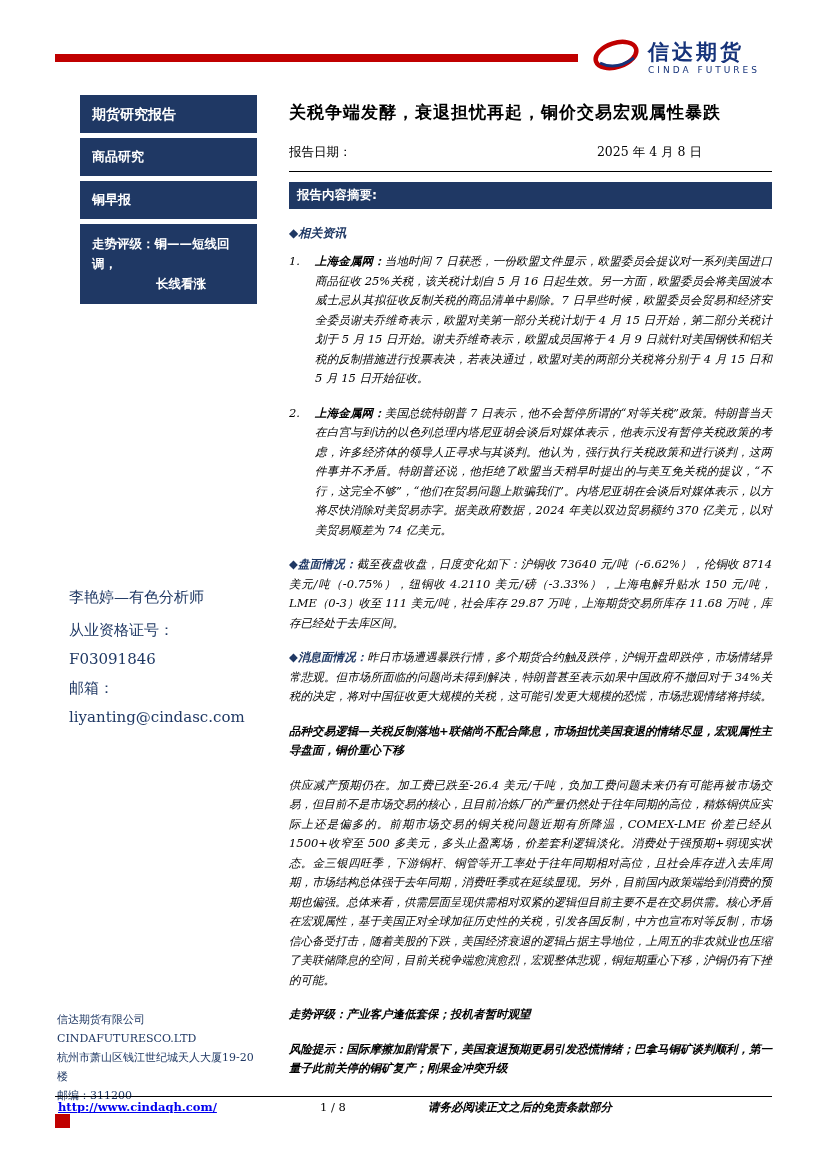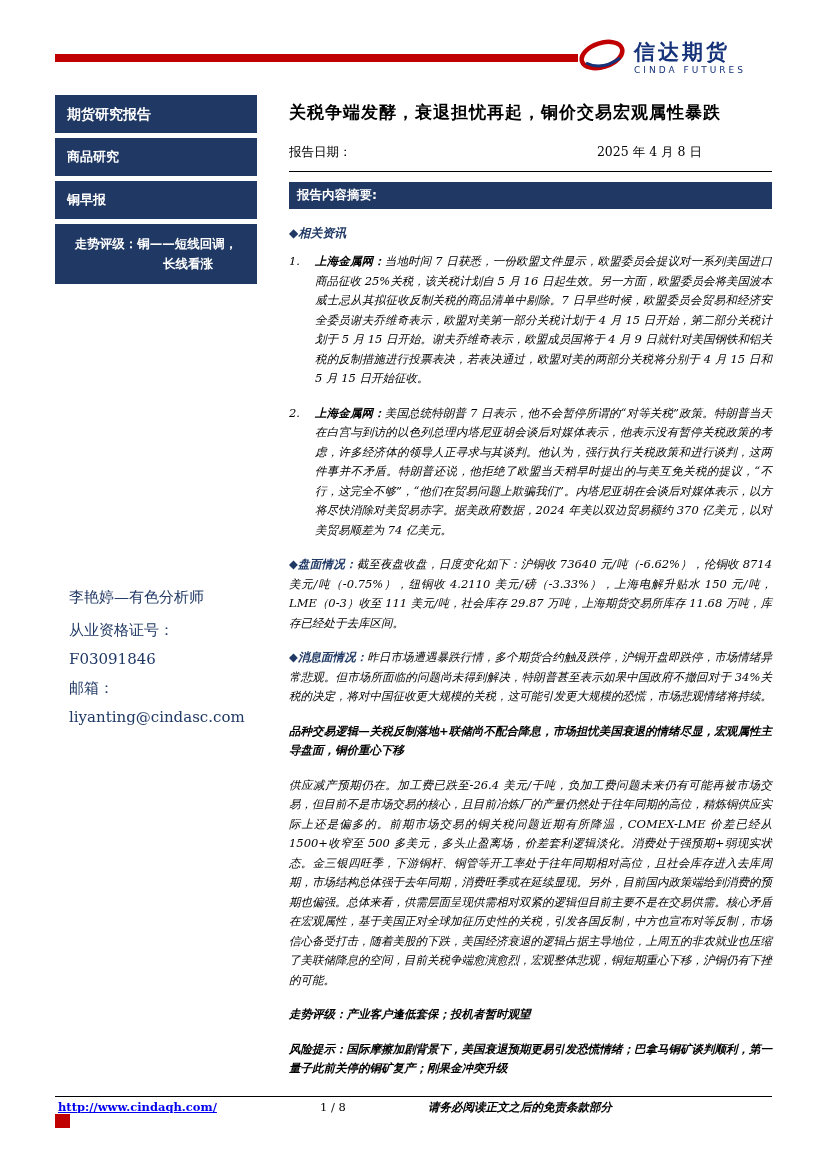--- a/index.html
+++ b/index.html
@@ -5,33 +5,33 @@
   * { margin:0; padding:0; box-sizing:border-box; }
   html,body { background:#ffffff; }
   .page {
     position:relative; width:826px; height:1169px; background:#fff;
     font-family:"DejaVu Serif", serif; color:#000; overflow:hidden;
   }
   
   .red-topbar { position:absolute; left:55px; top:54px; width:717px; height:8px; background:#c00000; }
   .logo {
     position:absolute; top:30px; right:52px; width:196px; height:54px; background:#fff;
-    display:flex; align-items:center; gap:8px; z-index:2;
+    display:flex; align-items:center; gap:8px; z-index:2;justify-content:center;
   }
   .logo-text { display:flex; flex-direction:column; }
   .logo-cn { font-family:"DejaVu Sans", sans-serif; font-weight:bold; font-size:21px; color:#16337a; letter-spacing:3px; line-height:25px; }
   .logo-en { font-family:"DejaVu Sans", sans-serif; font-size:9px; color:#16337a; letter-spacing:3px; }
   
   .sidebar { position:absolute; left:55px; top:95px; width:202px; height:1000px; }
   .side-box {
     background:#1f3864; color:#fff; font-family:"DejaVu Sans", sans-serif;
-    font-weight:bold; padding:10px 12px; margin-bottom:5px; font-size:13px; line-height:18px;
+    font-weight:bold; padding:10px 12px; margin-bottom:5px; font-size:13px; line-height:18px;margin-left:25px;
   }
   .side-box.t1 { font-size:14px; }
-  .side-box.rating { font-size:12.5px; line-height:20px;text-align:center; }
+  .side-box.rating { font-size:12.5px; line-height:20px; }
   .rating .indent { padding-left:64px; }
   .analyst { position:absolute; top:488px; left:14px; color:#1f3864; font-size:15px; line-height:29px; }
   .analyst .a-name { margin-bottom:4px; }
   .company { position:absolute; top:915px; left:2px; width:202px; color:#1f3864; font-size:11px; line-height:19px; }
   
   .main { position:absolute; left:289px; top:95px; width:483px; }
   .title { font-family:"DejaVu Sans", sans-serif; font-size:17px; font-weight:bold; letter-spacing:1px; margin-top:6px; color:#000; }
   .date-row {
     display:flex; justify-content:space-between; margin-top:20px; padding-bottom:10px;
     border-bottom:1.5px solid #000; font-size:12.5px;
@@ -88,20 +88,26 @@
       <div>走势评级：铜——短线回调，</div>
       <div class="indent">长线看涨</div>
     </div>
 
     <div class="analyst">
       <div class="a-name">李艳婷—有色分析师</div>
       <div>从业资格证号：F03091846</div>
       <div>邮箱：liyanting@cindasc.com</div>
     </div>
 
+    <div class="company">
+      <div>信达期货有限公司</div>
+      <div>CINDAFUTURESCO.LTD</div>
+      <div>杭州市萧山区钱江世纪城天人大厦19-20楼</div>
+      <div>邮编：311200</div>
+    </div>
   </aside>
 
   <main class="main">
     <h1 class="title">关税争端发酵，衰退担忧再起，铜价交易宏观属性暴跌</h1>
 
     <div class="date-row">
       <span>报告日期：</span>
       <span class="date-val">2025 年 4 月 8 日</span>
     </div>
 

